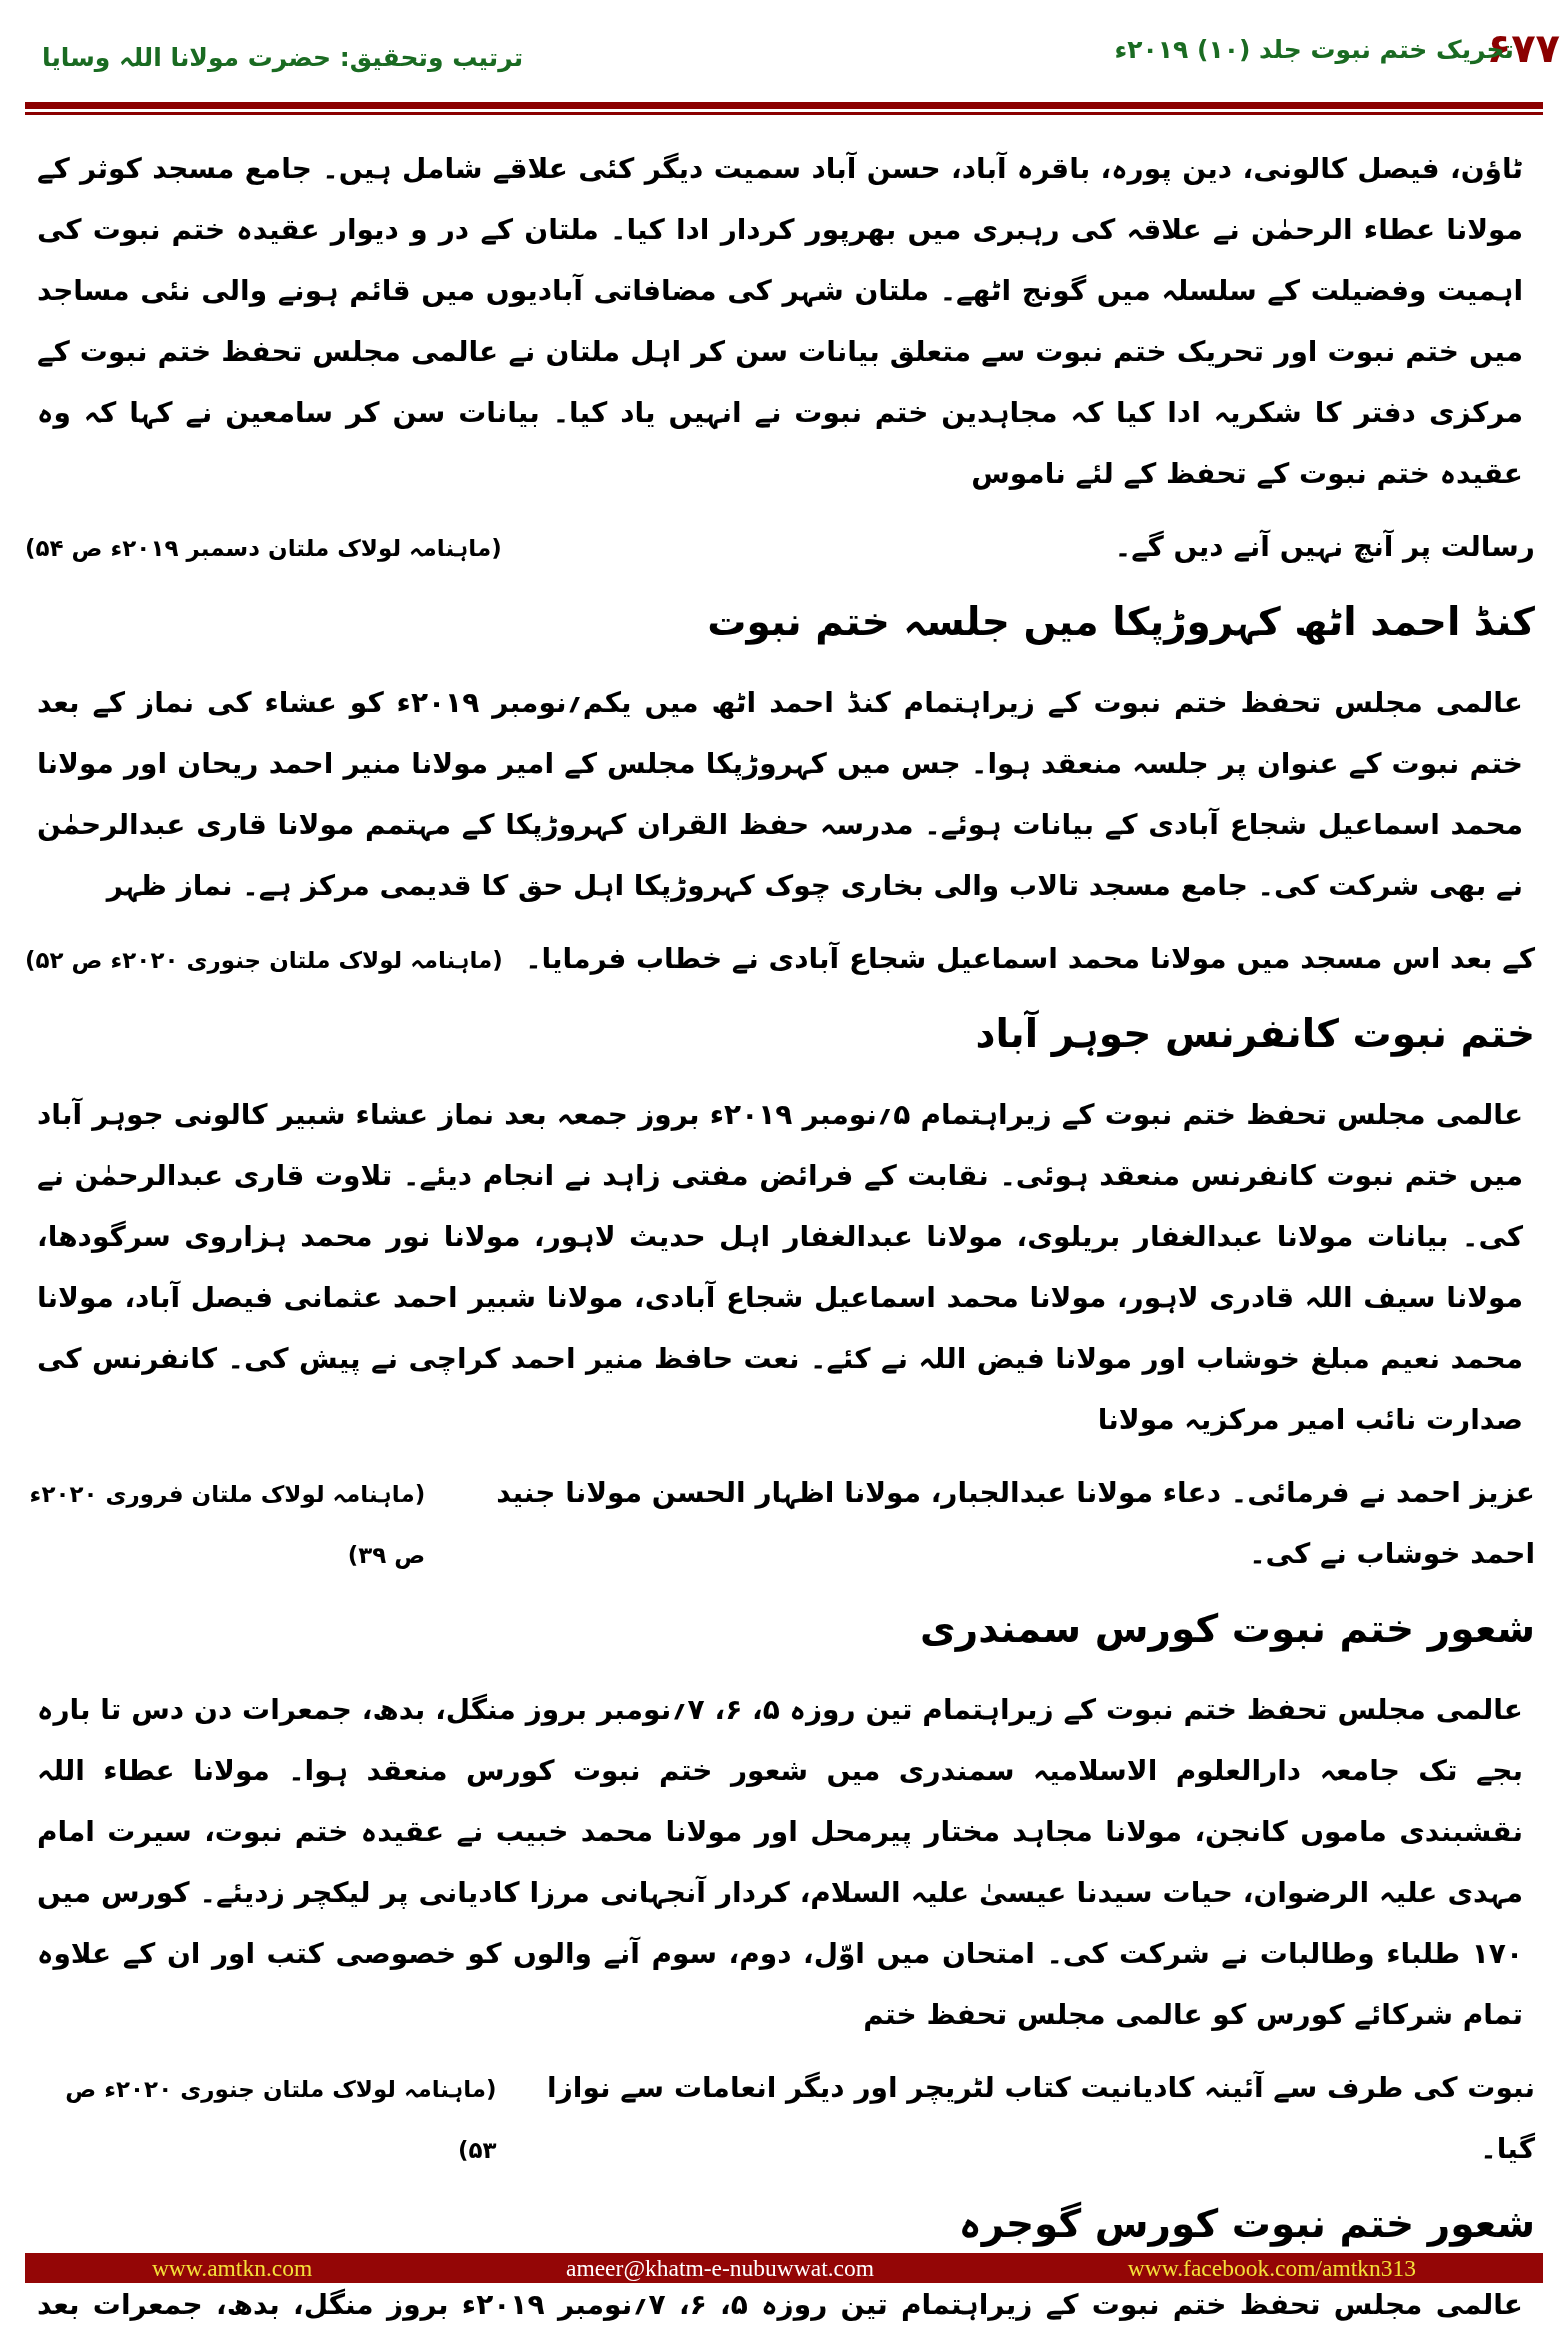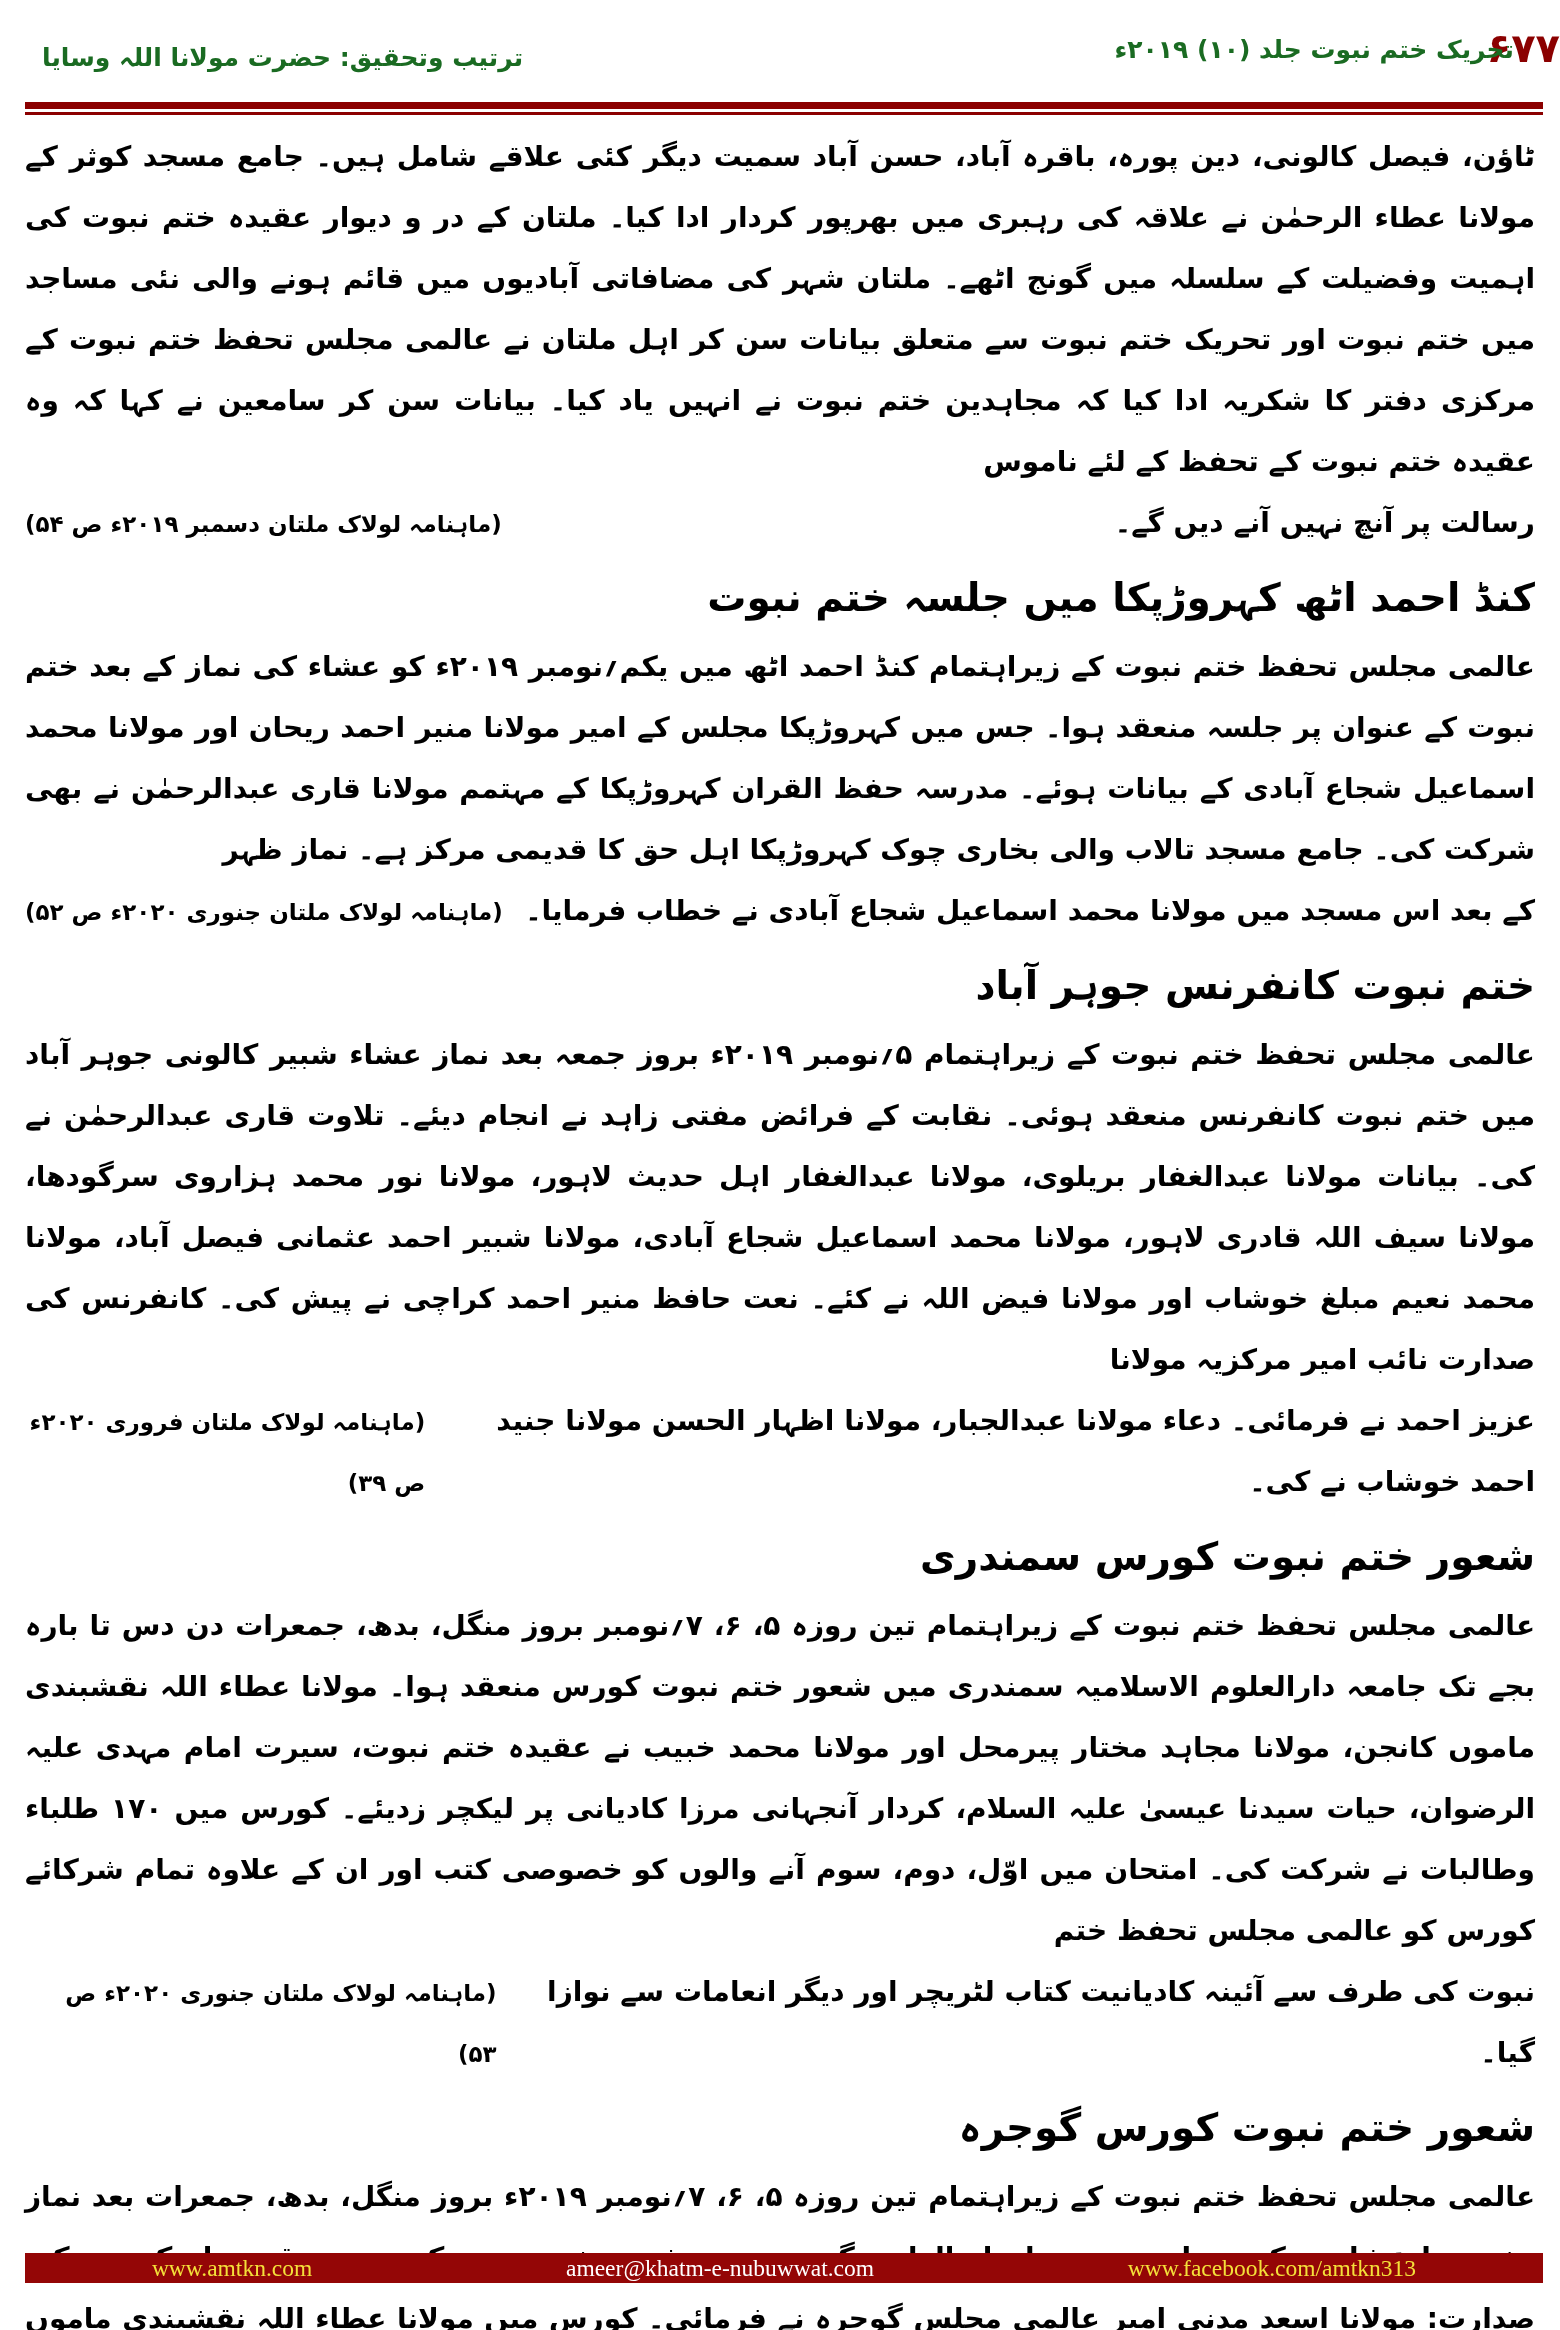--- a/index.html
+++ b/index.html
@@ -11,21 +11,21 @@
   .hdr-center { position: absolute; left: 0; width: 1560px; top: 25px; text-align: right;
                 font-size: 40px; color: #8b0000; font-weight: bold; }
   .hdr-right { position: absolute; right: 46px; top: 35px; font-size: 25px; color: #1a6b22;
                font-weight: bold; direction: rtl; }
   .rule-thick { position: absolute; left: 25px; right: 17px; top: 102px; height: 6.7px; background: #8b0000; }
   .rule-thin { position: absolute; left: 25px; right: 17px; top: 112px; height: 2.5px; background: #8b0000; }
 
   .content { position: absolute; left: 25px; right: 25px; top: 126px; direction: rtl;
              font-family: "DejaVu Sans", sans-serif; }
   .para { font-size: 28px; line-height: 61px; text-align: justify; font-weight: bold;
-          text-align-last: right; margin: 0; }
+          text-align-last: right; margin: 12px; }
   .cite-line { display: flex; justify-content: space-between; align-items: baseline;
                font-size: 28px; line-height: 61px; font-weight: bold; }
   .cite { font-size: 23px; font-weight: bold; direction: rtl; }
   .heading { font-size: 39px; font-weight: bold; line-height: 76px; margin: 5px 0 0 0;
              }
   .section { margin: 0; }
 
   .footer { position: absolute; left: 25px; right: 17px; top: 2253px; height: 30px;
             background: #940606; display: flex; align-items: center; justify-content: space-around;
             font-family: "Liberation Serif", serif; font-size: 23.5px; }

